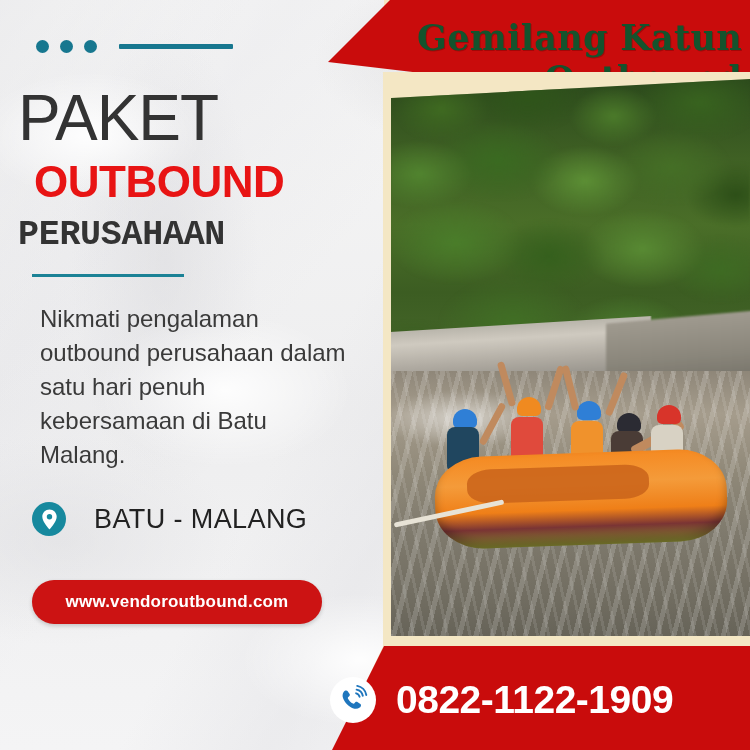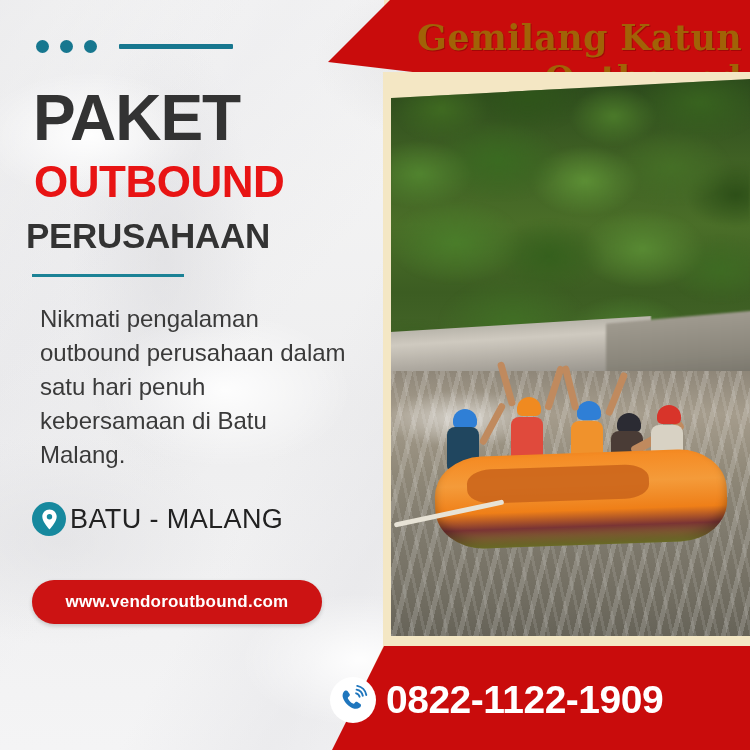--- a/index.html
+++ b/index.html
@@ -61,21 +61,21 @@
   .brand-title {
     position: absolute;
     left: 360px;
     top: 18px;
     width: 382px;
     text-align: right;
     font-family: "DejaVu Serif", serif;
     font-weight: bold;
     font-size: 35px;
     line-height: 1.17;
-    color: #a16207;
+    color: #14532d;
     letter-spacing: 0.3px;
     text-shadow: 1px 1px 0 rgba(90,0,0,.35);
   }
 
   
   .photo-frame {
     position: absolute;
     left: 383px;
     top: 72px;
     width: 367px;
@@ -239,47 +239,48 @@
   .dots-line {
     width: 114px;
     height: 5px;
     background: #17778f;
     margin-left: 11px;
     border-radius: 1px;
   }
 
   .title-paket {
     position: absolute;
-    left: 33px;
+    left: 18px;
     top: 86px;
     font-size: 64px;
-    font-weight: bold;
+    font-weight: normal;
     color: #333333;
     letter-spacing: -1px;
     line-height: 1;
   }
   .title-outbound {
     position: absolute;
     left: 34px;
     top: 160px;
     font-size: 44px;
     font-weight: bold;
     color: #e81414;
     letter-spacing: -0.5px;
     line-height: 1;
   }
   .title-perusahaan {
     position: absolute;
-    left: 26px;
+    left: 18px;
     top: 218px;
     font-size: 35px;
     font-weight: bold;
     color: #333333;
     letter-spacing: -0.3px;
     line-height: 1;
+    font-family: Liberation Mono, monospace;
   }
   .title-rule {
     position: absolute;
     left: 32px;
     top: 274px;
     width: 152px;
     height: 3px;
     background: #1b8296;
   }
 
@@ -293,21 +294,21 @@
     color: #3a3a3a;
     font-weight: 300;
   }
 
   .location-row {
     position: absolute;
     left: 32px;
     top: 502px;
     display: flex;
     align-items: center;
-    gap: 4px;
+    gap: 28px;
   }
   .pin-badge {
     width: 34px;
     height: 34px;
     border-radius: 50%;
     background: #17899e;
     display: flex;
     align-items: center;
     justify-content: center;
   }
@@ -355,21 +356,21 @@
     height: 104px;
     background: #c90c0c;
     clip-path: polygon(40px 104px, 92px 0, 458px 0, 458px 104px);
   }
   .phone-inner {
     position: absolute;
     left: 330px;
     top: 677px;
     display: flex;
     align-items: center;
-    gap: 10px;
+    gap: 20px;
   }
   .phone-badge {
     width: 46px;
     height: 46px;
     border-radius: 50%;
     background: #ffffff;
     display: flex;
     align-items: center;
     justify-content: center;
   }

